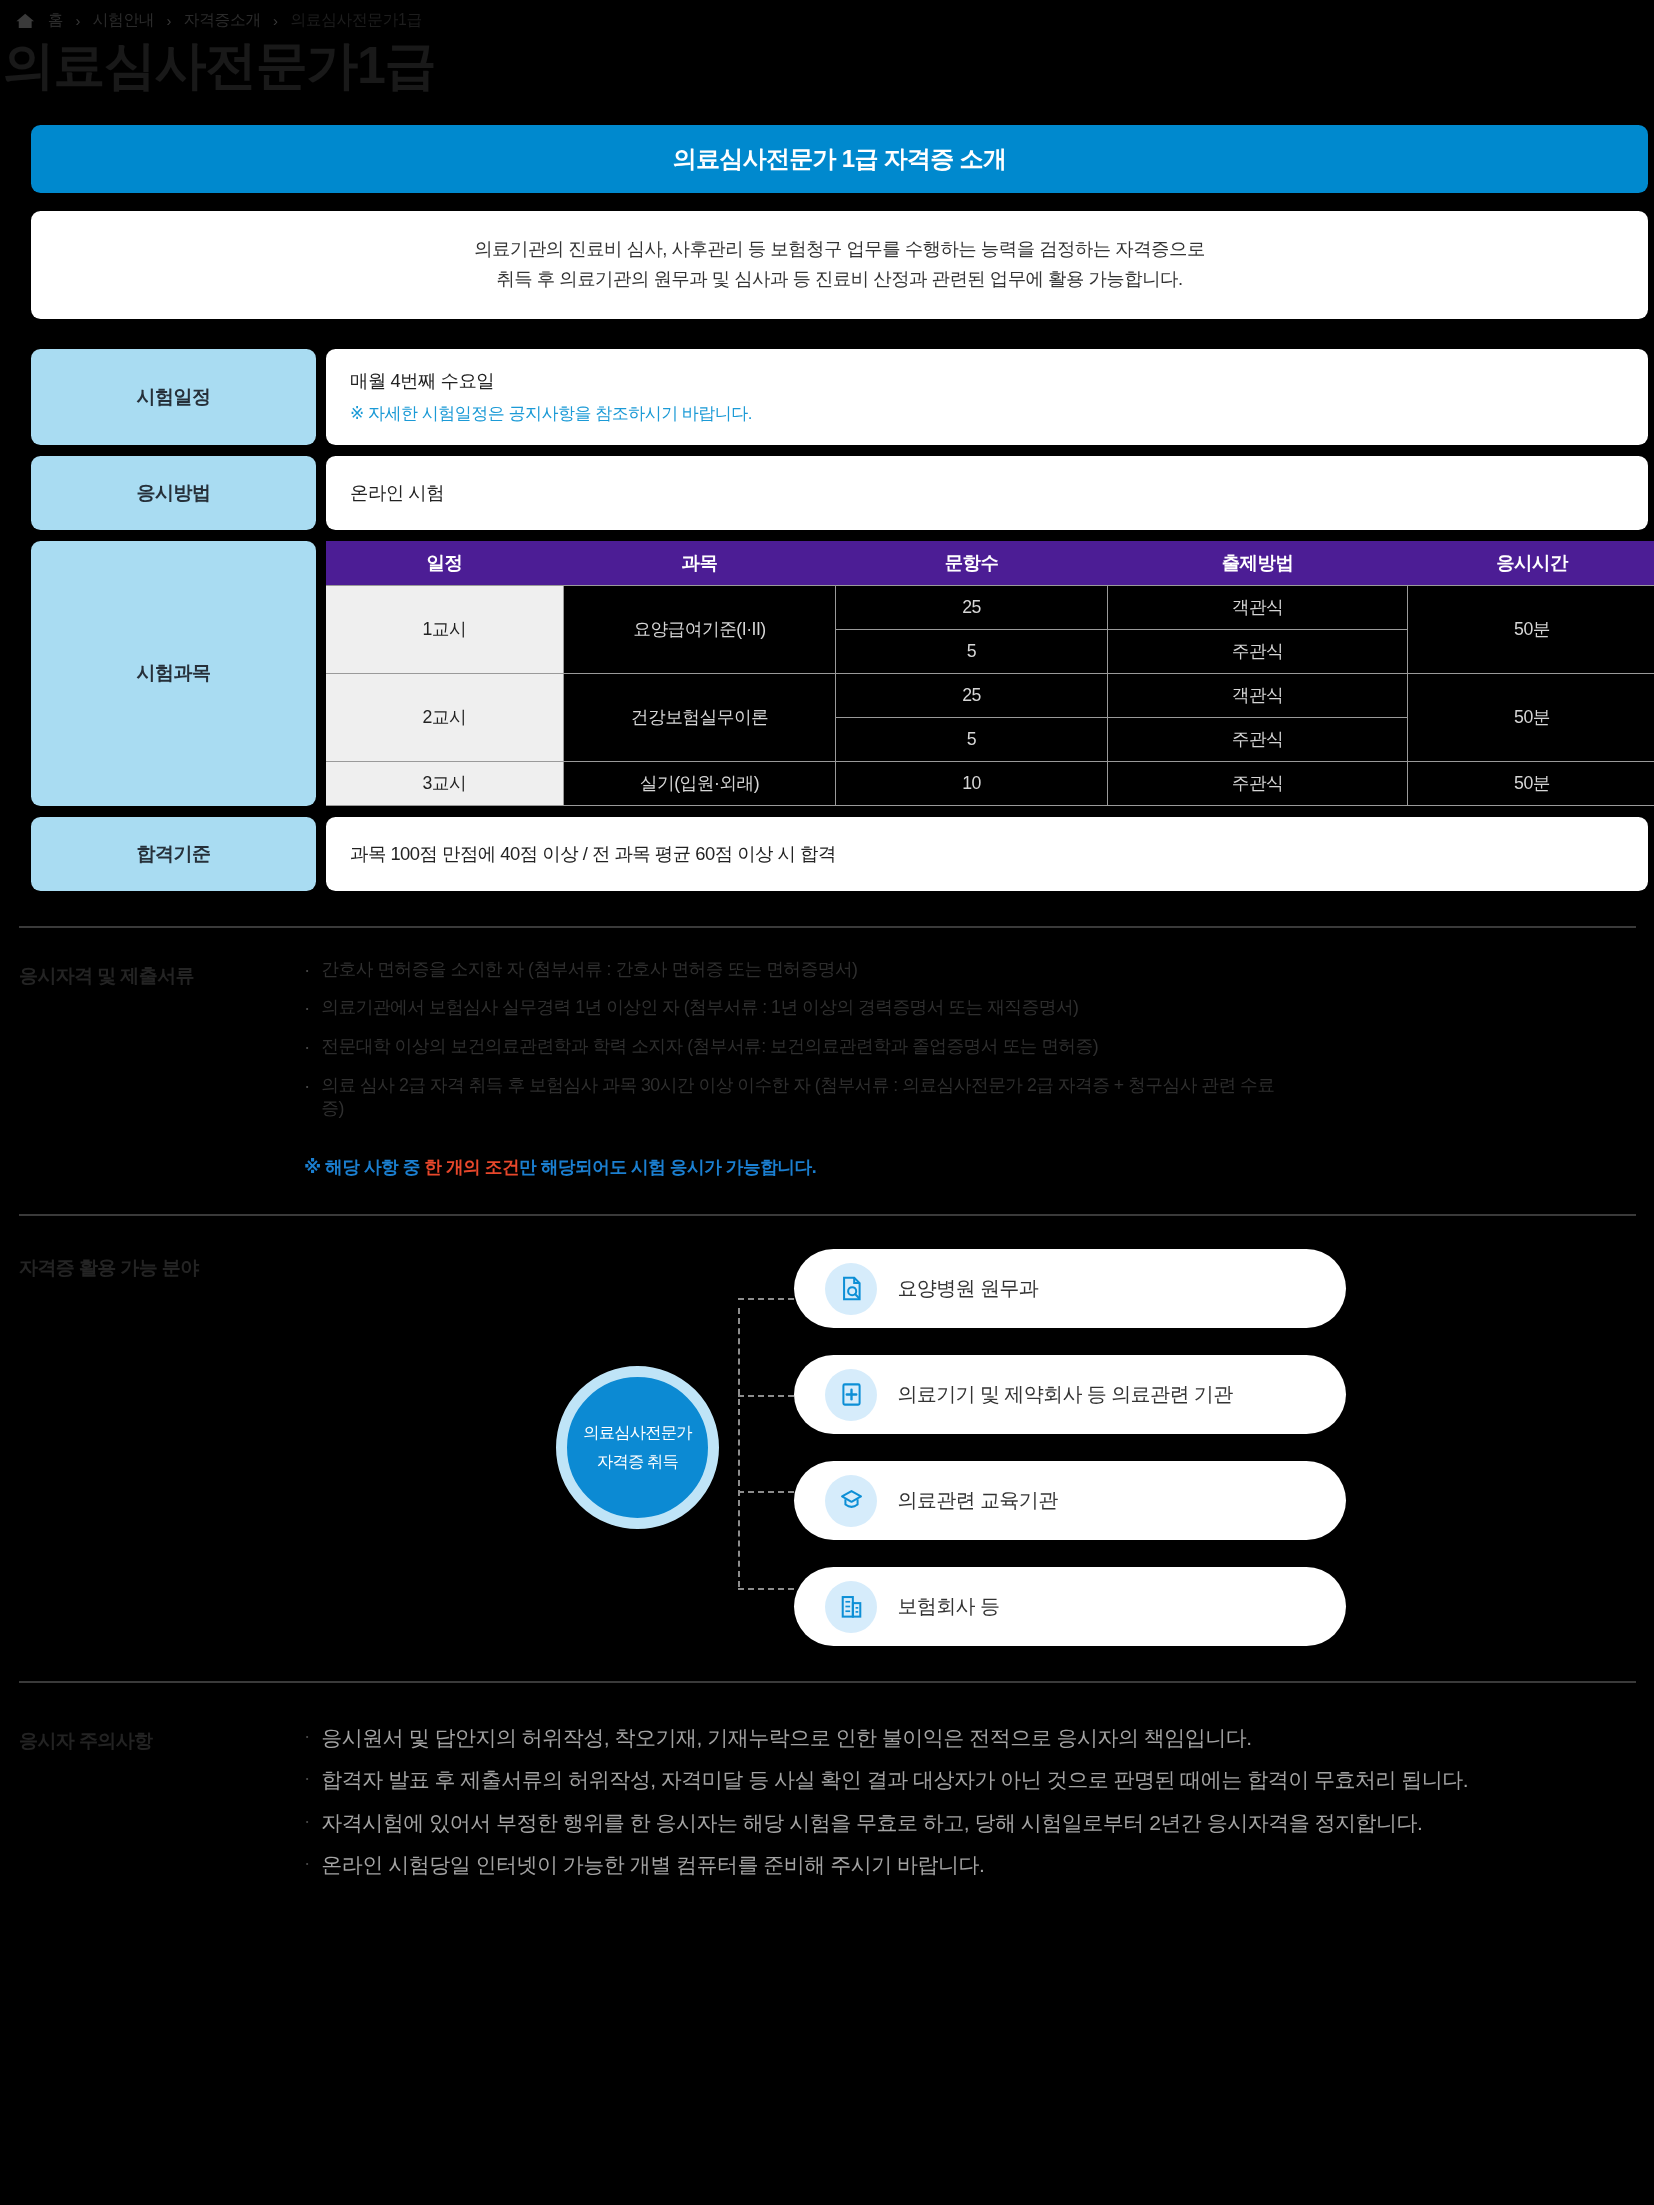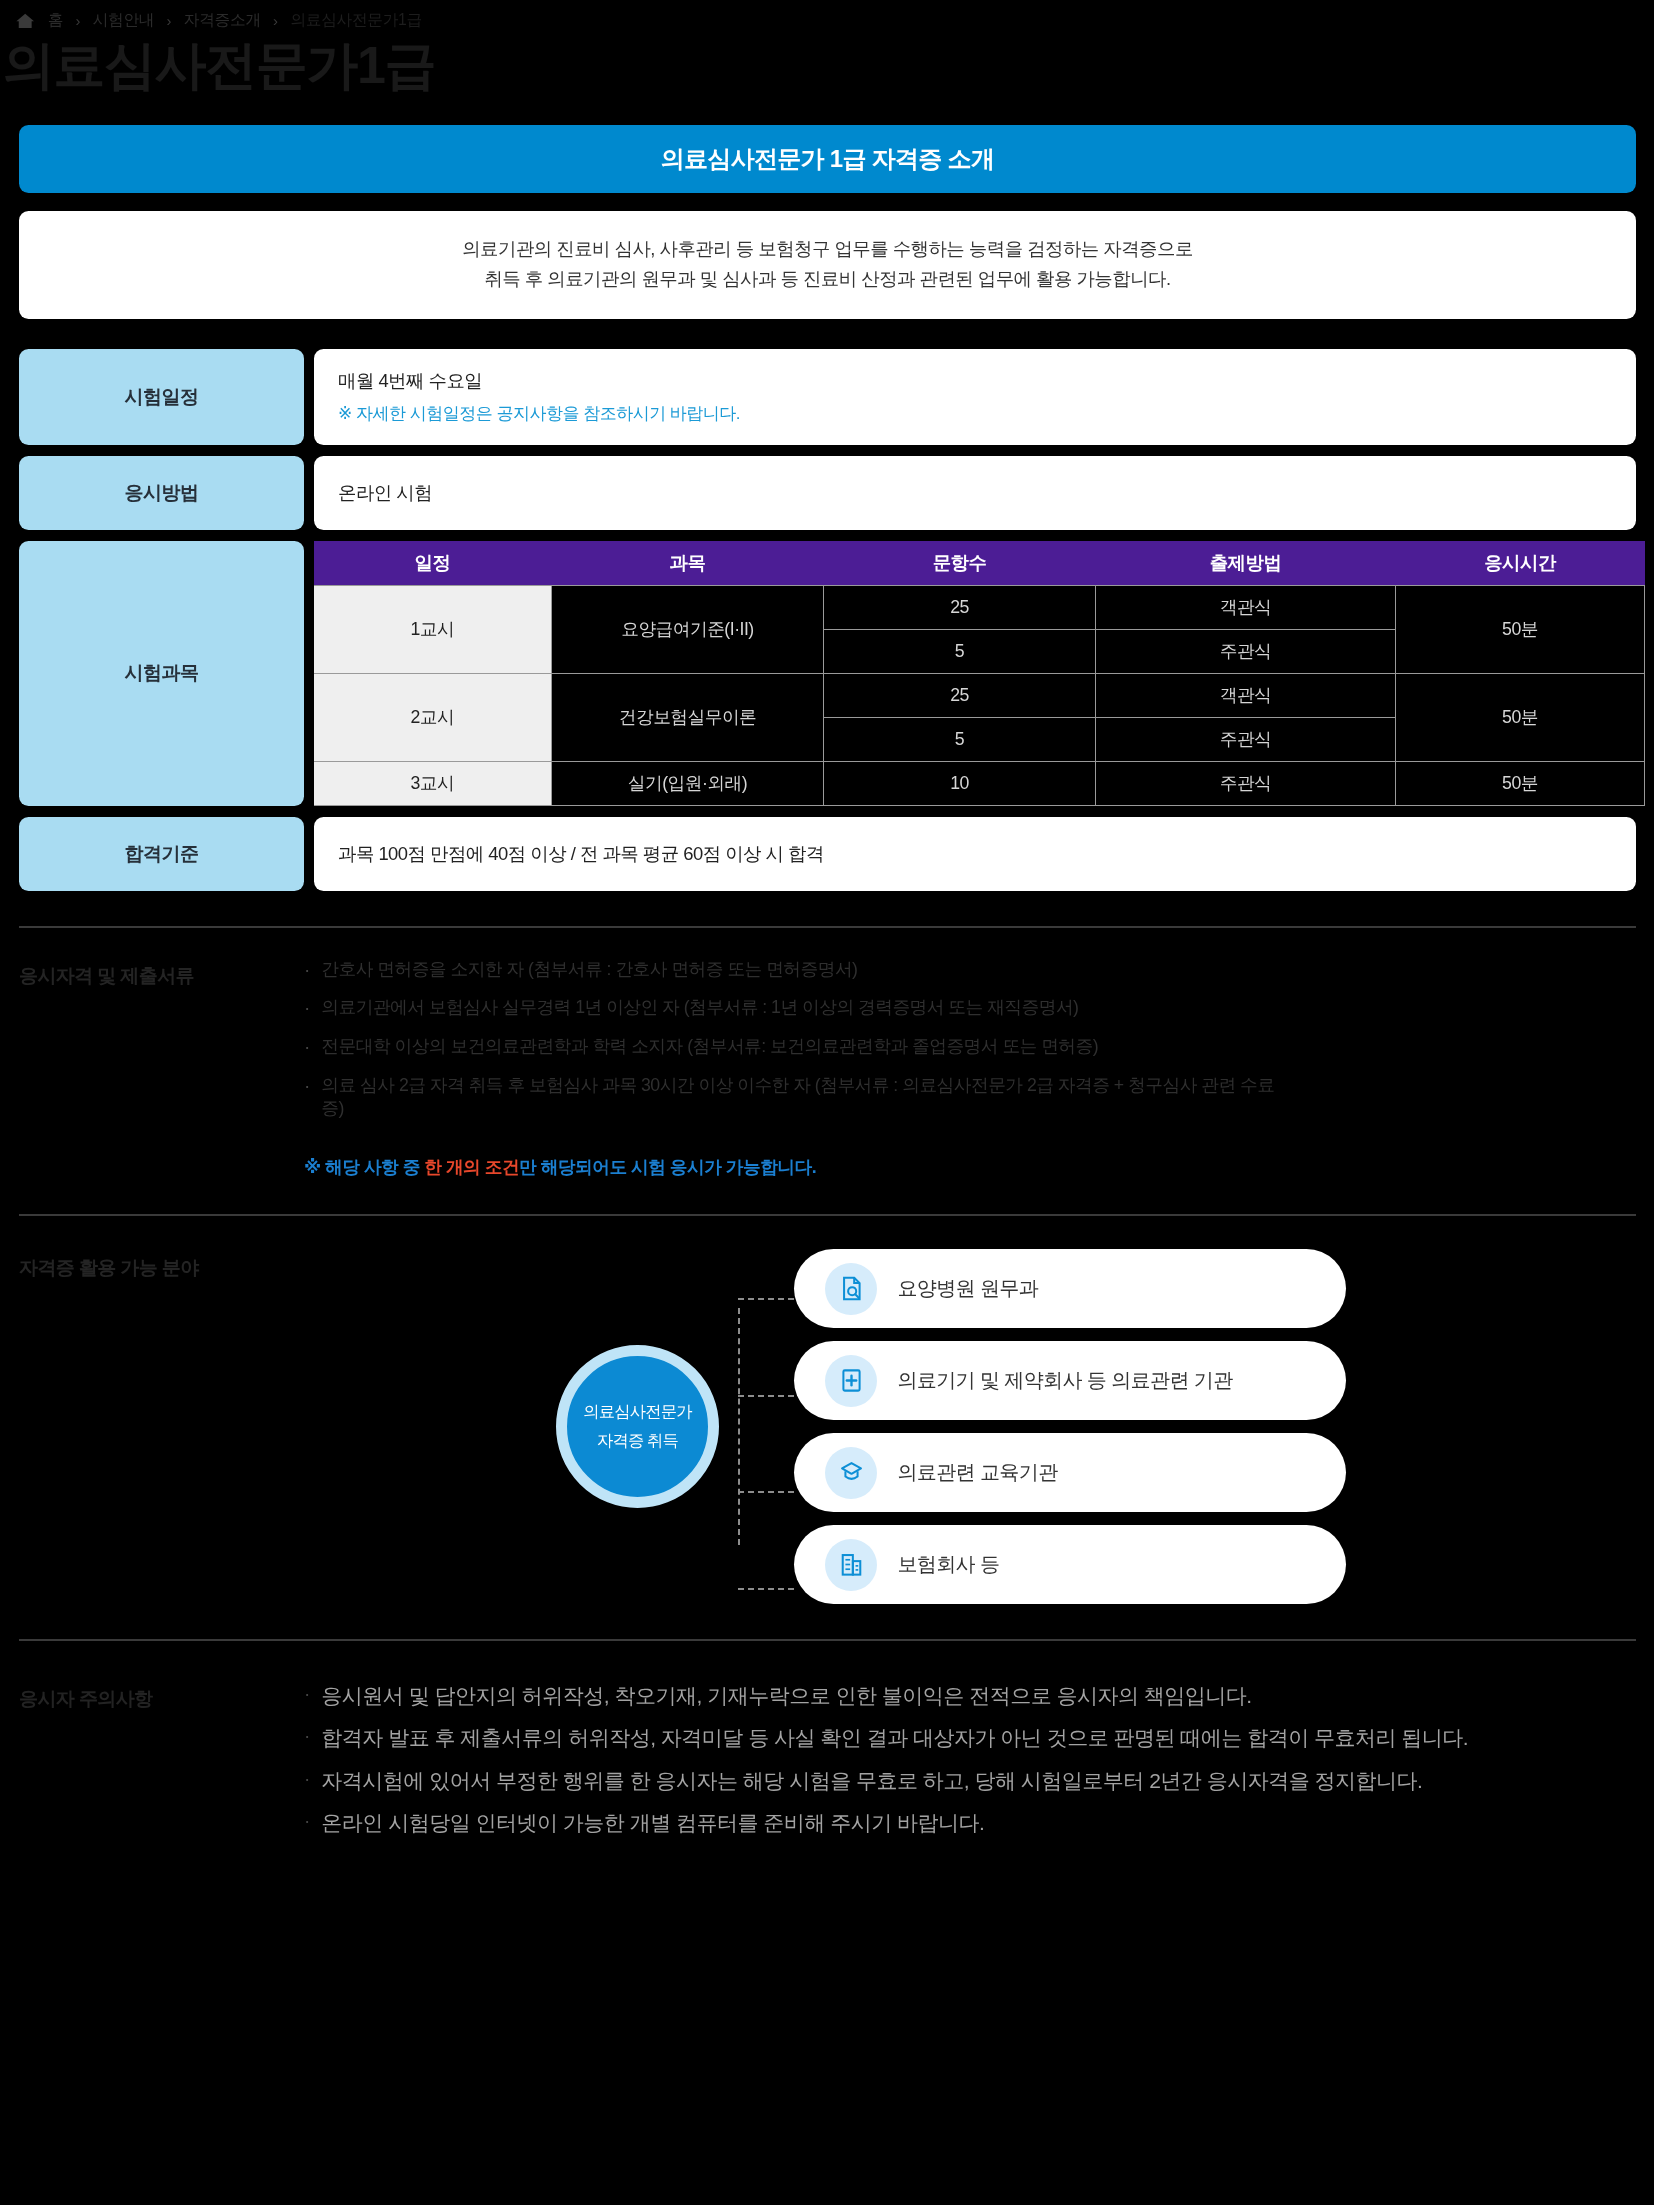--- a/index.html
+++ b/index.html
@@ -22,21 +22,21 @@
   .crumb.last { color: #1d1d1d; }
   .crumb-sep { font-size: 15px; color: #3a3a3a; line-height: 1; }
 
   
   .page-title {
     font-size: 52px; font-weight: 700; color: #191919;
     letter-spacing: -1.4px; padding: 6.8px 0 0 2.7px; line-height: 1.05;
   }
 
   
-  .content { width: 1515px; padding: 0 19px; border-radius: 30px; }
+  .content { width: 1515px; padding: 0 31px; border-radius: 30px; }
 
   
   .banner {
     margin-top: 33px;
     height: 68px;
     background: #0089ce;
     border-radius: 9.5px;
     display: flex; align-items: center; justify-content: center;
     width: 1617px;
   }
@@ -141,21 +141,21 @@
     width: 75px; align-self: stretch; position: relative; flex: 0 0 75px;
   }
   .connector::before {
     content: ""; position: absolute; left: 19px; top: 59px; bottom: 59px;
     border-left: 2px dashed #8d8d8d;
   }
   .connector .spur {
     position: absolute; left: 19px; width: 56px; height: 0;
     border-top: 2px dashed #8d8d8d;
   }
-  .cards { flex: 1 1 auto; display: flex; flex-direction: column; gap: 13px; max-width: 674px; }
+  .cards { flex: 1 1 auto; display: flex; flex-direction: column; gap: 27px; max-width: 674px; }
   .career-card {
     background: #ffffff; border-radius: 41px;
     height: 79px; display: flex; align-items: center; gap: 20.4px;
     padding: 0 31px;
   }
   .card-icon {
     width: 52px; height: 52px; flex: 0 0 52px; border-radius: 50%;
     background: #d6ecfb; display: flex; align-items: center; justify-content: center;
   }
   .card-icon svg { display: block; }

